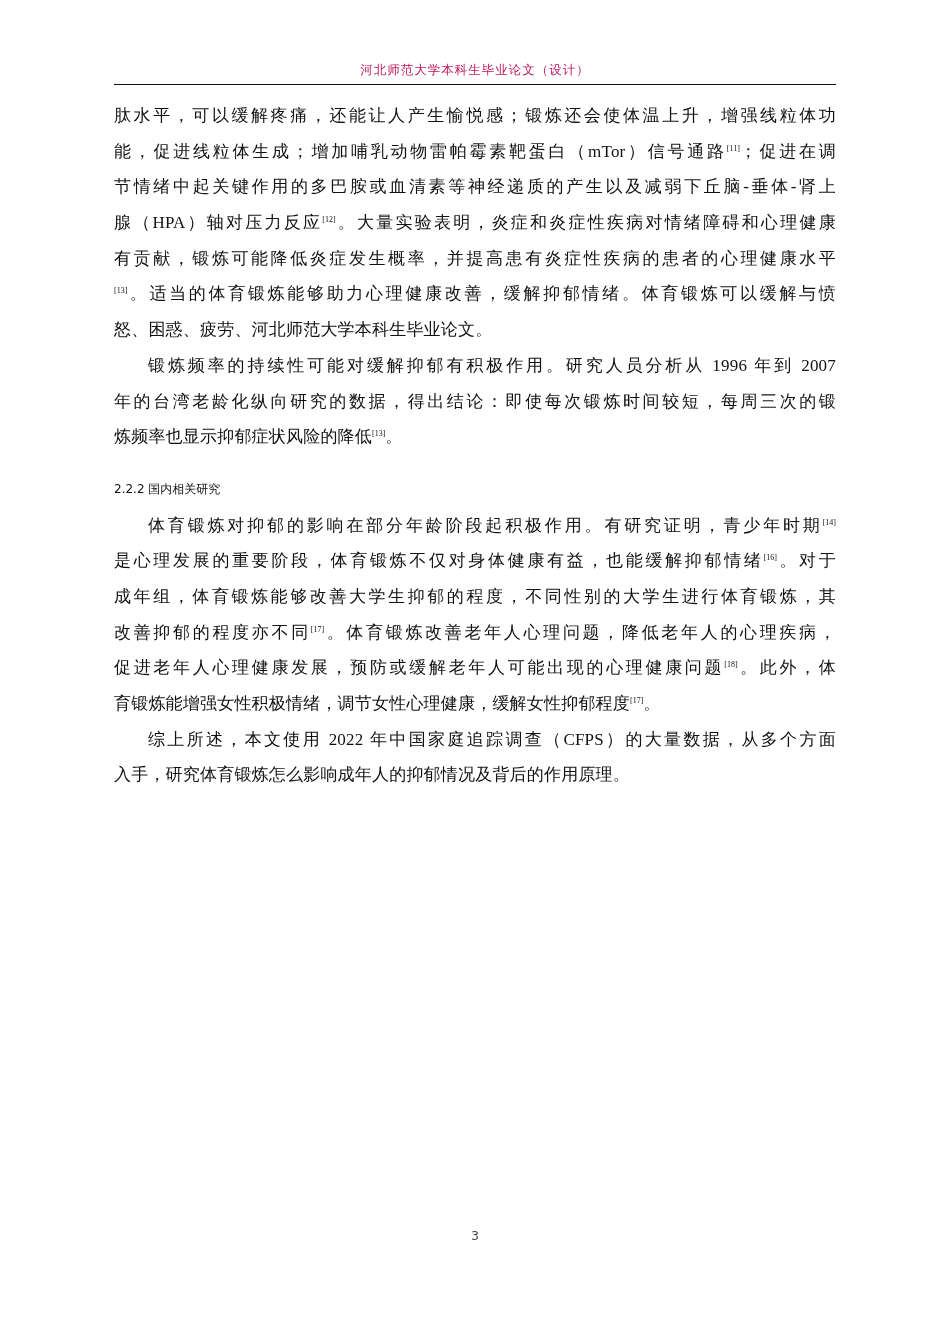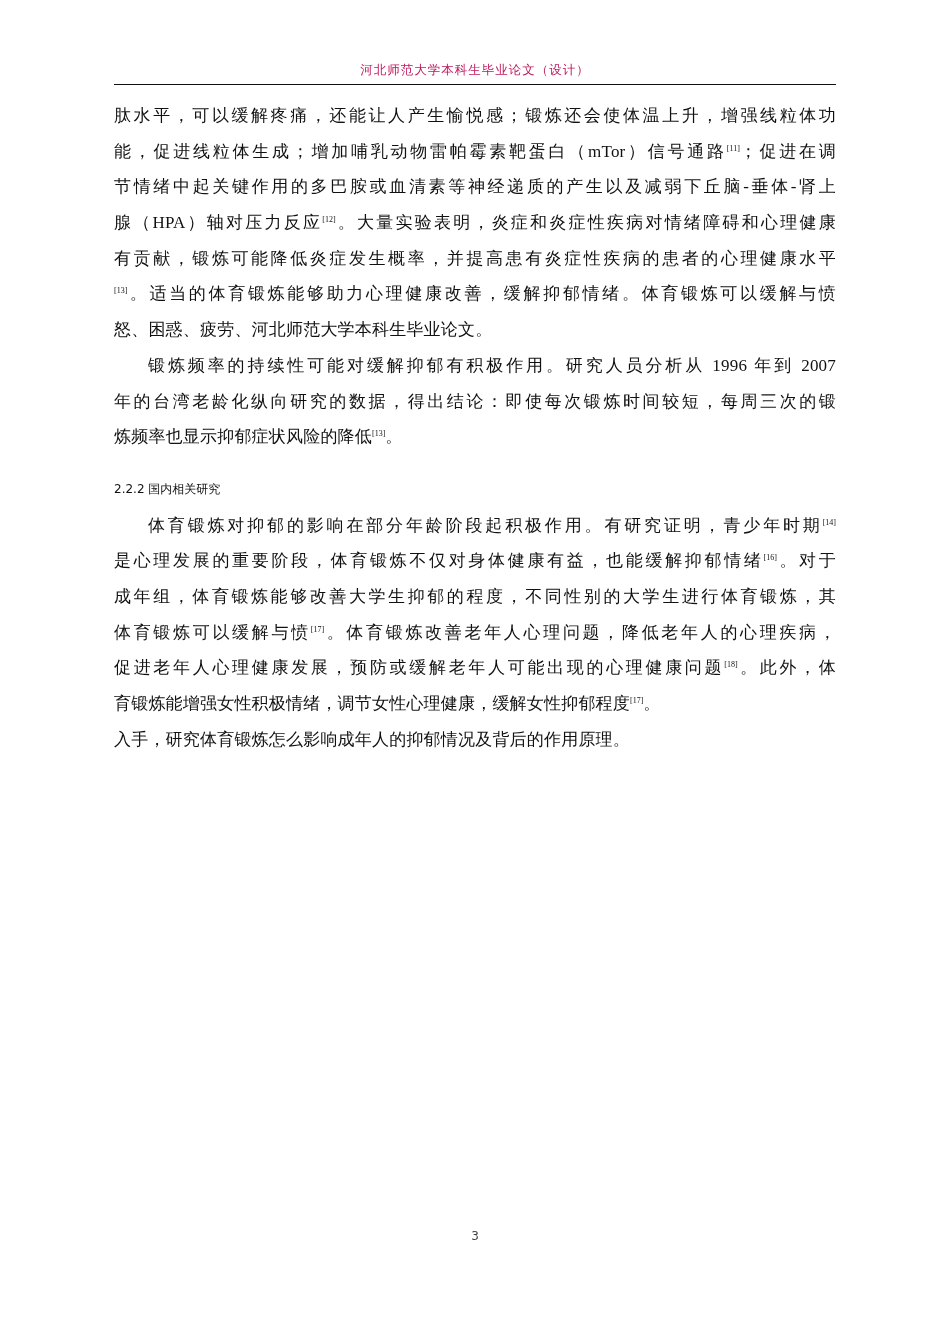--- a/index.html
+++ b/index.html
@@ -104,24 +104,25 @@
     <div class="line"><span>年的台湾老龄化纵向研究的数据，得出结论：即使每次锻炼时间较短，每周三次的锻</span></div>
     <div class="line last"><span>炼频率也显示抑郁症状风险的降低</span><sup class="ref">[13]</sup><span>。</span></div>
   </div>
 
   <div class="section-heading">2.2.2 国内相关研究</div>
 
   <div>
     <div class="line indent"><span>体育锻炼对抑郁的影响在部分年龄阶段起积极作用。有研究证明，青少年时期</span><sup class="ref">[14]</sup></div>
     <div class="line"><span>是心理发展的重要阶段，体育锻炼不仅对身体健康有益，也能缓解抑郁情绪</span><sup class="ref">[16]</sup><span>。对于</span></div>
     <div class="line"><span>成年组，体育锻炼能够改善大学生抑郁的程度，不同性别的大学生进行体育锻炼，其</span></div>
-    <div class="line"><span>体育锻炼可以缓解与愤</span><sup class="ref">[17]</sup><span>。体育锻炼改善老年人心理问题，降低老年人的心理疾病，</span></div>
+    <div class="line"><span>改善抑郁的程度亦不同</span><sup class="ref">[17]</sup><span>。体育锻炼改善老年人心理问题，降低老年人的心理疾病，</span></div>
     <div class="line"><span>促进老年人心理健康发展，预防或缓解老年人可能出现的心理健康问题</span><sup class="ref">[18]</sup><span>。此外，体</span></div>
     <div class="line last"><span>育锻炼能增强女性积极情绪，调节女性心理健康，缓解女性抑郁程度</span><sup class="ref">[17]</sup><span>。</span></div>
   </div>
 
   <div>
+    <div class="line indent"><span>综上所述，本文使用 2022 年中国家庭追踪调查（CFPS）的大量数据，从多个方面</span></div>
     <div class="line last"><span>入手，研究体育锻炼怎么影响成年人的抑郁情况及背后的作用原理。</span></div>
   </div>
 
 </div>
 
 <div class="page-number">3</div>
 
 </body></html>

